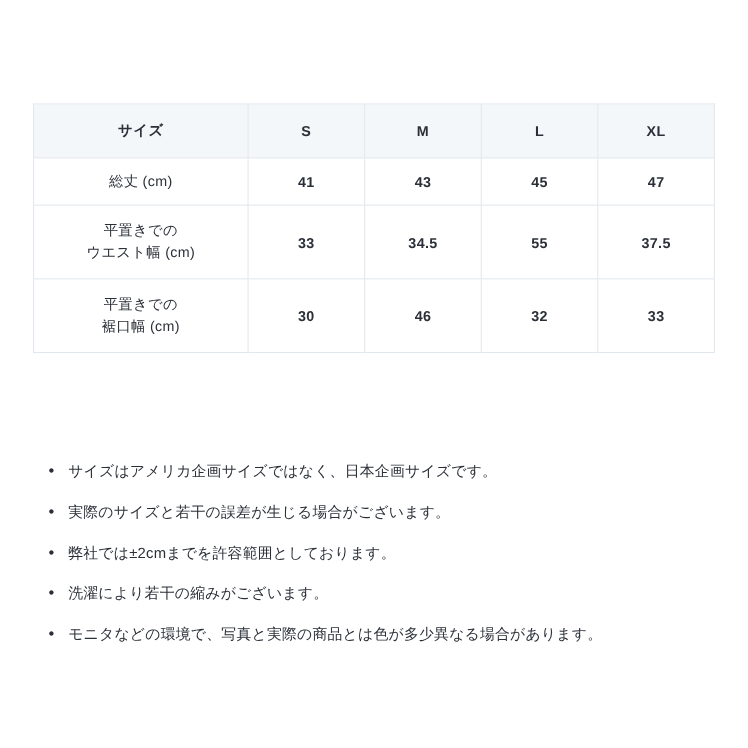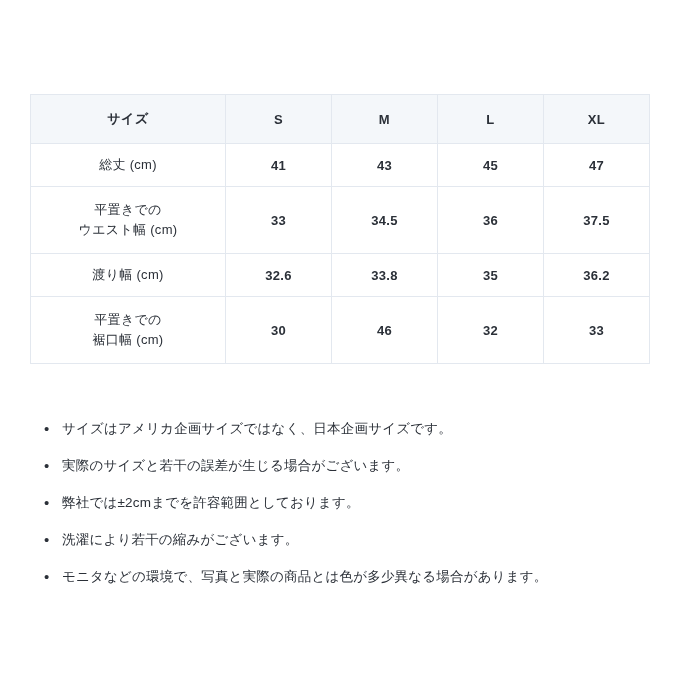--- a/index.html
+++ b/index.html
@@ -123,31 +123,22 @@
           <td class="value">45</td>
           <td class="value">47</td>
         </tr>
         <tr class="tall">
           <td class="row-label">
             <span class="label-line">平置きでの</span>
             <span class="label-line">ウエスト幅 (cm)</span>
           </td>
           <td class="value">33</td>
           <td class="value">34.5</td>
-          <td class="value">36</td>
+          <td class="value">55</td>
           <td class="value">37.5</td>
-        </tr>
-        <tr>
-          <td class="row-label">
-            <span class="label-line">渡り幅 (cm)</span>
-          </td>
-          <td class="value">32.6</td>
-          <td class="value">33.8</td>
-          <td class="value">35</td>
-          <td class="value">36.2</td>
         </tr>
         <tr class="tall">
           <td class="row-label">
             <span class="label-line">平置きでの</span>
             <span class="label-line">裾口幅 (cm)</span>
           </td>
           <td class="value">30</td>
           <td class="value">46</td>
           <td class="value">32</td>
           <td class="value">33</td>

